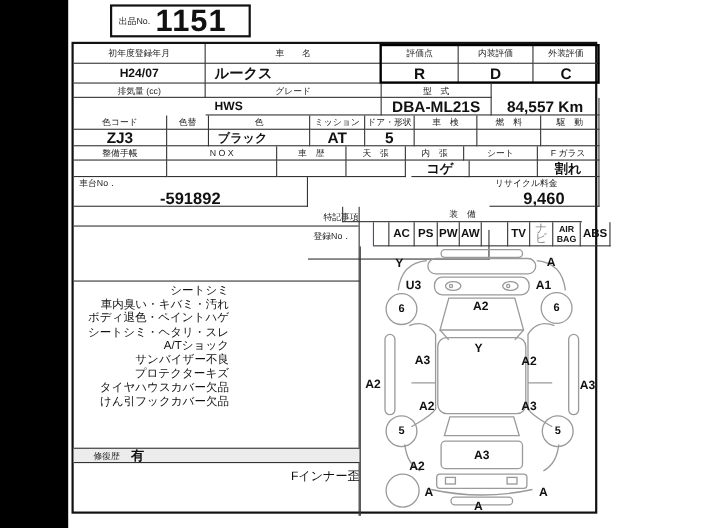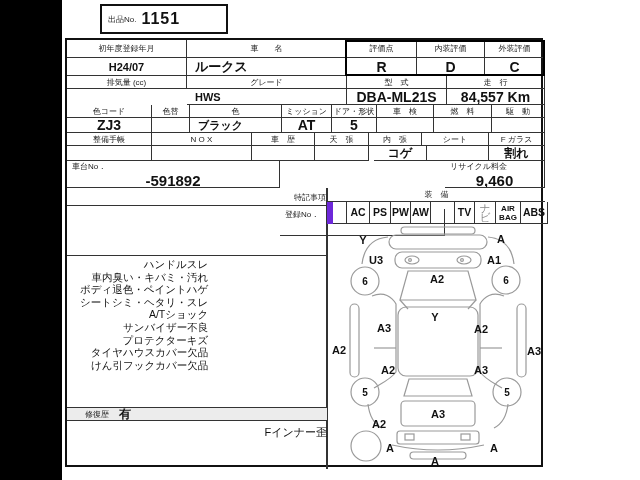--- a/index.html
+++ b/index.html
@@ -4,21 +4,21 @@
 <style>
   html,body{margin:0;padding:0;background:#777;}
   .screen{position:relative;width:640px;height:480px;background:#ffffff;overflow:hidden;
           font-family:"Liberation Sans","DejaVu Sans",sans-serif;color:#111;}
   .bar{position:absolute;left:0;top:0;width:62px;height:480px;background:#000;}
   .abs{position:absolute;box-sizing:border-box;}
   
   .lot-box{left:100px;top:4px;width:128px;height:30px;border:2px solid #111;background:#fff;
            display:flex;align-items:center;padding:0 6px;}
   .lot-label{font-size:8px;color:#222;margin-right:5px;}
-  .lot-num{font-size:16px;font-weight:700;letter-spacing:1px;}
+  .lot-num{font-size:28px;font-weight:700;letter-spacing:1px;}
   
   .tbl{left:65px;top:38px;width:478px;height:429px;border:2px solid #111;background:#fff;}
   .cell{position:absolute;box-sizing:border-box;border-right:1px solid #333;border-bottom:1px solid #333;overflow:hidden;}
   .hdr{font-size:8px;color:#222;display:flex;align-items:center;justify-content:center;}
   .hdr.left{justify-content:flex-start;padding-left:5px;}
   .val{font-weight:700;display:flex;align-items:center;justify-content:center;font-size:14px;}
   .val.left{justify-content:flex-start;padding-left:8px;font-size:12px;}
   .val.mid{font-size:12px;}
   .boldframe{border:2px solid #000;pointer-events:none;background:transparent;}
   
@@ -27,21 +27,21 @@
   .notes-list{font-size:10.5px;line-height:12.6px;}
   .notes-list div{white-space:nowrap;}
   .repair-band{background:#ececec;border-top:1px solid #333;border-bottom:1px solid #333;
                display:flex;align-items:center;}
   .repair-lbl{font-size:8px;color:#222;margin-left:18px;}
   .repair-val{font-size:12px;font-weight:700;margin-left:10px;}
   .repair-note{font-size:11px;padding:4px 0 0 8px;}
   
   .equip-band{font-size:8px;color:#222;display:flex;align-items:center;justify-content:center;
               border-bottom:1px solid #333;border-left:1px solid #333;}
-  .equip-row{display:flex;border-left:6px solid #6d28d9;}
+  .equip-row{display:flex;border-left:1px solid #6d28d9;margin-left:12px;}
   .eq-cell{box-sizing:border-box;height:22px;border-right:1px solid #333;border-bottom:1px solid #333;
            display:flex;align-items:center;justify-content:center;font-size:10.5px;font-weight:700;
            white-space:pre-line;text-align:center;line-height:9px;}
   .eq-cell.small{font-size:8px;}
   .eq-cell.dim{color:#888;font-weight:400;}
   .notes-colborder{border-right:1px solid #333;}
   svg text{font-family:"Liberation Sans","DejaVu Sans",sans-serif;}
 </style>
 </head>
 <body>
@@ -65,21 +65,20 @@
     <div class="cell val abs" style="left:0;top:18px;width:120px;height:18px;font-size:11px;">H24/07</div>
     <div class="cell val left abs" style="left:120px;top:18px;width:160px;height:18px;font-size:13px;">ルークス</div>
     <div class="cell val abs" style="left:280px;top:18px;width:70px;height:18px;">R</div>
     <div class="cell val abs" style="left:350px;top:18px;width:68px;height:18px;">D</div>
     <div class="cell val abs" style="left:418px;top:18px;width:60px;height:18px;">C</div>
     <div class="abs boldframe" style="left:278px;top:0;width:200px;height:36px;"></div>
 
     <div class="cell hdr abs" style="left:0;top:36px;width:120px;height:13px;">排気量 (cc)</div>
     <div class="cell hdr abs" style="left:120px;top:36px;width:160px;height:13px;">グレード</div>
     <div class="cell hdr abs" style="left:280px;top:36px;width:100px;height:13px;">型　式</div>
-    <div class="cell hdr abs" style="left:380px;top:36px;width:98px;height:13px;">走　行</div>
 
     <div class="cell val left abs" style="left:120px;top:49px;width:160px;height:16px;font-size:11px;">HWS</div>
     <div class="cell val abs" style="left:280px;top:49px;width:100px;height:16px;">DBA-ML21S</div>
     <div class="cell val abs" style="left:380px;top:49px;width:98px;height:16px;">84,557 Km</div>
 
     <div class="cell hdr abs" style="left:0;top:65px;width:85px;height:13px;">色コード</div>
     <div class="cell hdr abs" style="left:85px;top:65px;width:38px;height:13px;">色替</div>
     <div class="cell hdr abs" style="left:123px;top:65px;width:92px;height:13px;">色</div>
     <div class="cell hdr abs" style="left:215px;top:65px;width:50px;height:13px;">ミッション</div>
     <div class="cell hdr abs" style="left:265px;top:65px;width:45px;height:13px;">ドア・形状</div>
@@ -122,38 +121,38 @@
     </div>
     <div class="cell abs" style="left:378px;top:121px;width:100px;height:27px;">
       <div class="hdr left" style="height:11px;">リサイクル料金</div>
       <div class="val" style="height:16px;font-size:15px;">9,460</div>
     </div>
 
     <div class="abs notes-colborder" style="left:0;top:148px;width:260px;height:281px;text-align:right;">
       <div class="notes-title" style="height:13px;">特記事項</div>
       <div class="abs" style="left:0;top:67px;width:260px;border-top:1px solid #333;"></div>
       <div class="abs notes-list" style="left:13px;top:70px;">
-        <div>ハンドルスレ</div>
+        <div>シートシミ</div>
         <div>車内臭い・キバミ・汚れ</div>
         <div>ボディ退色・ペイントハゲ</div>
         <div>シートシミ・ヘタリ・スレ</div>
         <div>A/Tショック</div>
         <div>サンバイザー不良</div>
         <div>プロテクターキズ</div>
         <div>タイヤハウスカバー欠品</div>
         <div>けん引フックカバー欠品</div>
       </div>
       <div class="abs repair-band" style="left:0;top:219px;width:260px;height:14px;">
         <span class="repair-lbl">修復歴</span>
         <span class="repair-val">有</span>
       </div>
       <div class="repair-note abs" style="left:0;top:233px;width:260px;">Fインナー歪</div>
     </div>
 
-    <div class="abs equip-band" style="left:260px;top:148px;width:218px;height:14px;">装　備</div>
+    <div class="abs equip-band" style="left:244px;top:148px;width:218px;height:14px;">装　備</div>
     <div class="abs equip-row" style="left:260px;top:162px;">
       <div class="eq-cell" style="width:14px;"></div>
       <div class="eq-cell" style="width:23px;">AC</div>
       <div class="eq-cell" style="width:21px;">PS</div>
       <div class="eq-cell" style="width:20px;">PW</div>
       <div class="eq-cell" style="width:20px;">AW</div>
       <div class="eq-cell" style="width:24px;"></div>
       <div class="eq-cell" style="width:20px;">TV</div>
       <div class="eq-cell dim" style="width:21px;">ナビ</div>
       <div class="eq-cell small" style="width:25px;">AIR

